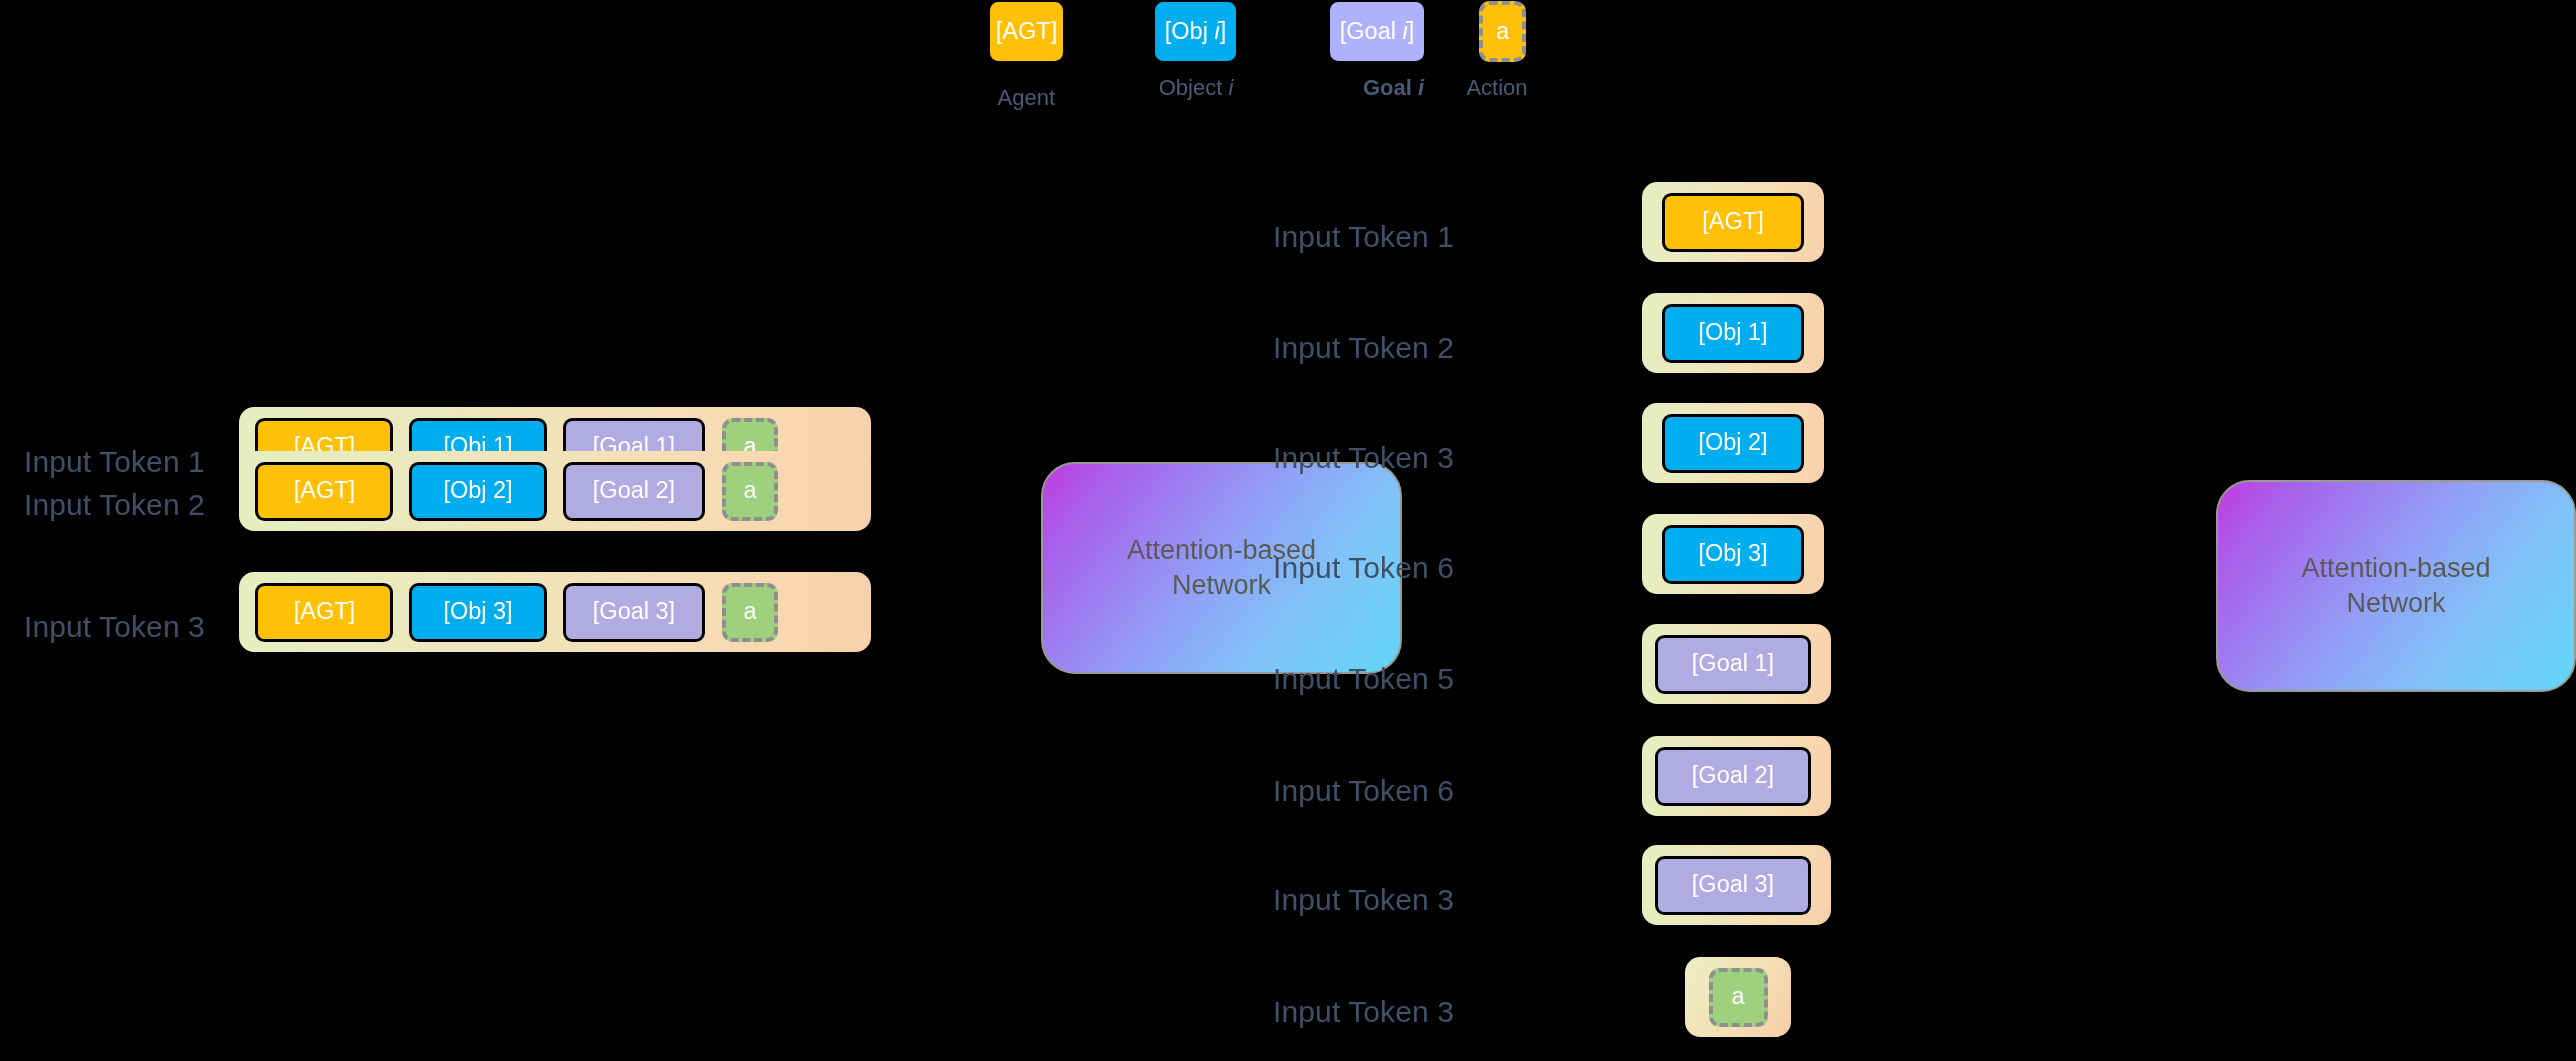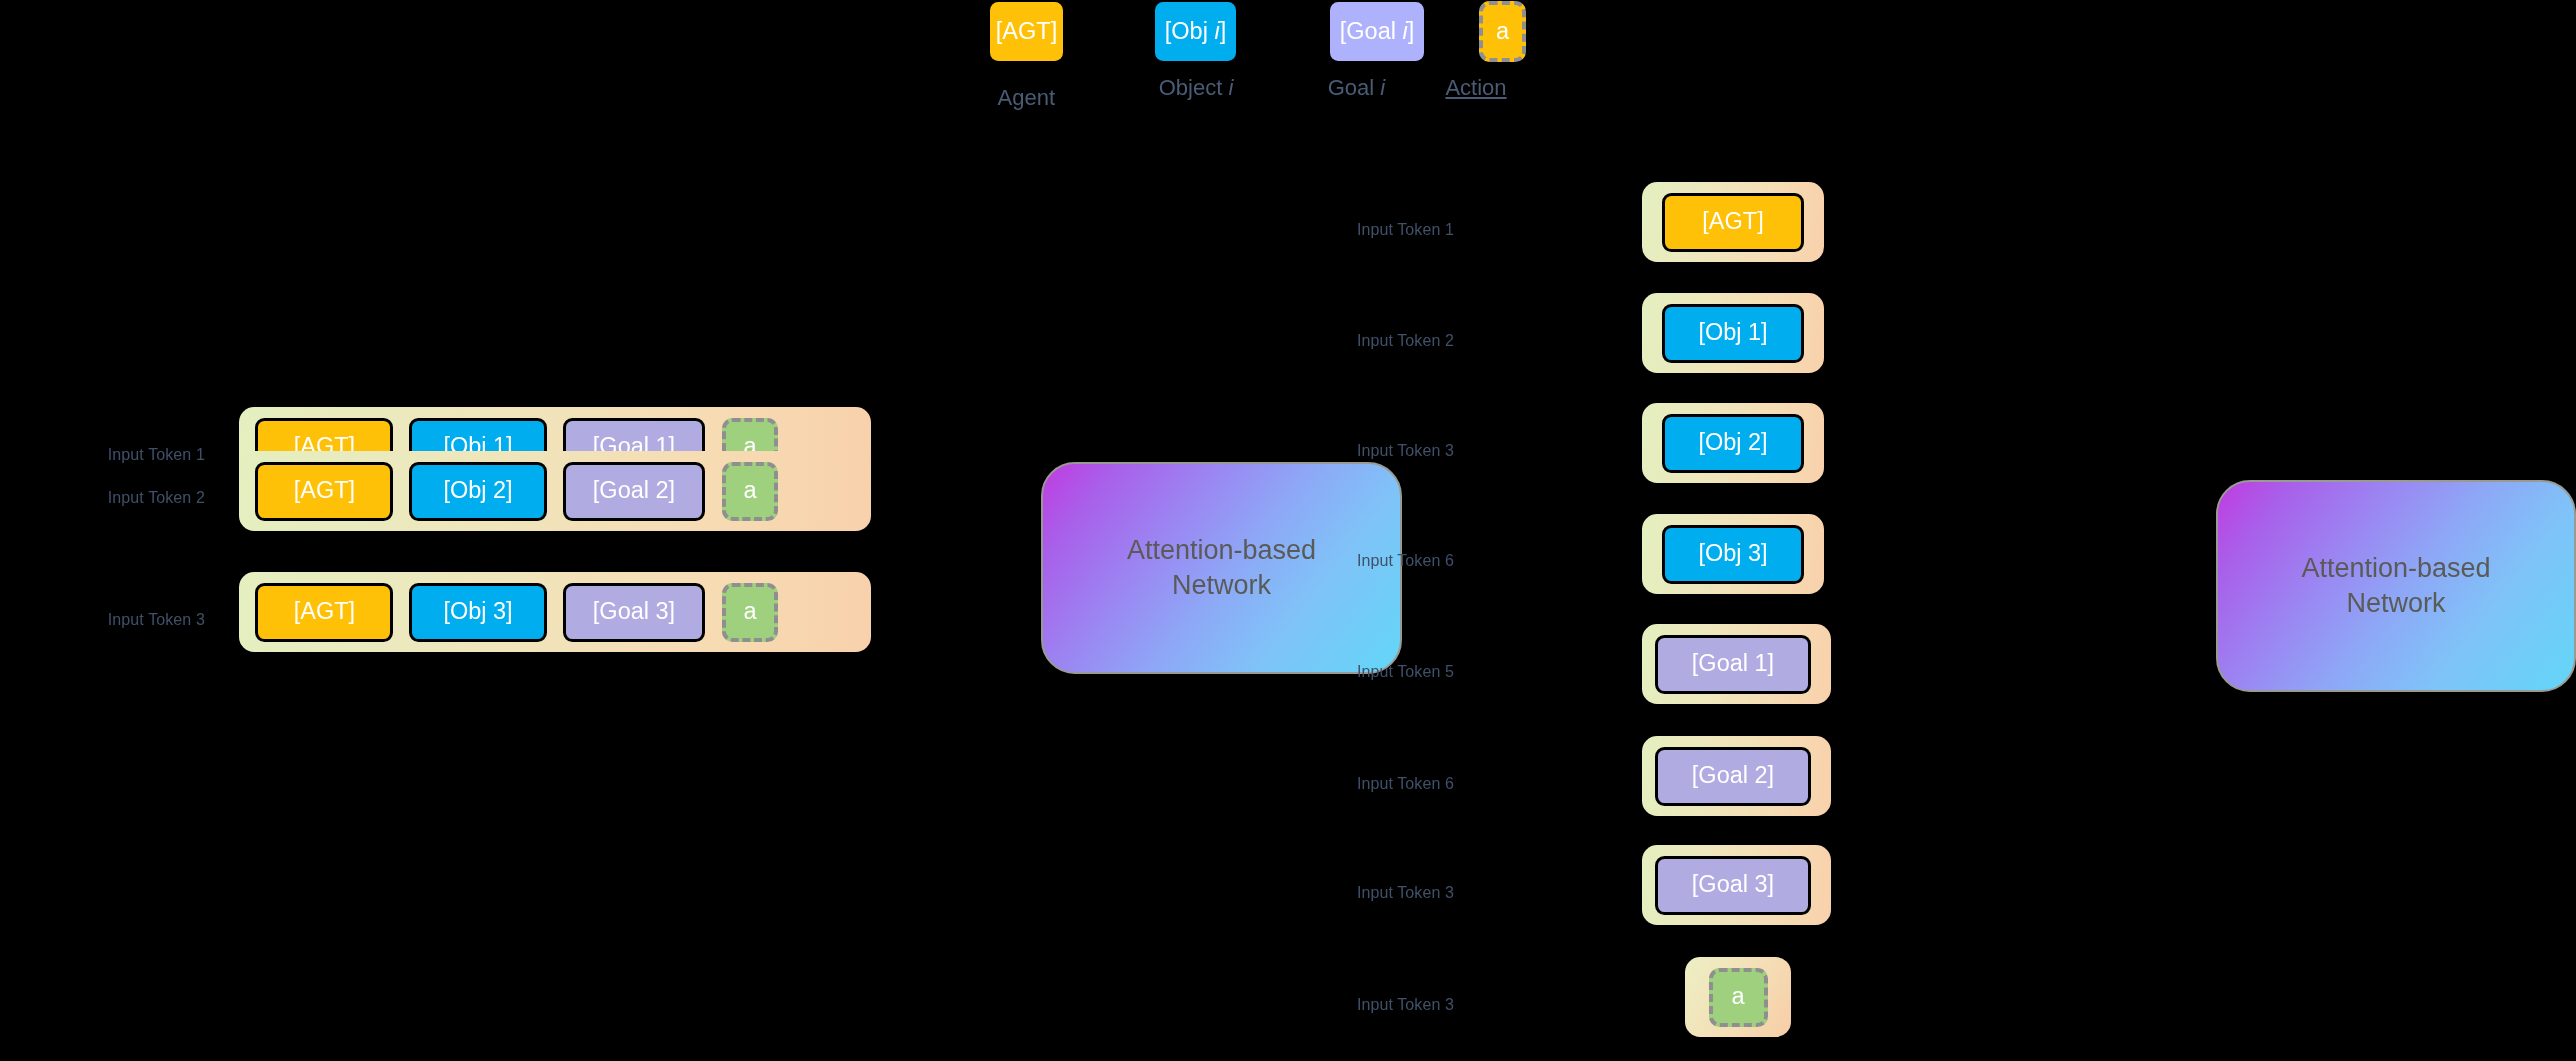--- a/index.html
+++ b/index.html
@@ -13,21 +13,21 @@
     position: relative;
     overflow: hidden;
     font-family: "Liberation Sans", sans-serif;
     -webkit-font-smoothing: antialiased;
   }
 
   
   .token-label {
     position: absolute;
     color: #3f5068;
-    font-size: 16px;
+    font-size: 30px;
     font-family: "Liberation Sans", sans-serif;
     white-space: nowrap;
     letter-spacing: 0.1px;
     line-height: 1;
   }
   .token-label.right-aligned { text-align: right; }
 
   
   #legend { position: absolute; left: 990px; top: 0px; width: 586px; height: 129px; }
   .legend-item { position: absolute; top: 2.3px; }
@@ -122,28 +122,28 @@
     </div>
     <div class="legend-caption" style="left:154px; top:75px; width:104px;">
       <span>Object&nbsp;<i>i</i></span>
     </div>
   </div>
 
   <div class="legend-item">
     <div class="legend-chip" style="left:340px; width:94px; height:59px; background:#AEB1FC;">
       <span>[Goal&nbsp;<i>i</i>]</span>
     </div>
-    <div class="legend-caption" style="left:315px; top:75px; width:103px;">
+    <div class="legend-caption" style="left:352px; top:75px; width:103px;font-weight:bold;">
       <span>Goal&nbsp;<i>i</i></span>
     </div>
   </div>
 
   <div class="legend-item">
     <div class="legend-chip" style="left:489px; top:-1.2px; width:47px; height:61px; background:#FFC107; border:4.1px dashed #8f8f8f; border-radius:10.6px;">a</div>
-    <div class="legend-caption" style="left:439px; top:75px; width:94px;text-decoration:underline;">Action</div>
+    <div class="legend-caption" style="left:460px; top:75px; width:94px;">Action</div>
   </div>
 
 </div>
 
 <div>
 
   <div class="token-label right-aligned" style="left:5.9px; top:447px; width:199px;">Input Token 1</div>
   <div class="row-container" style="left:239px; top:407px; width:632px; height:80px;">
     <div class="tok solid agt" style="left:16.4px;  top:10.6px; width:138px; height:59px;">[AGT]</div>
     <div class="tok solid obj" style="left:170px; top:10.6px; width:138px; height:59px;">[Obj 1]</div>

